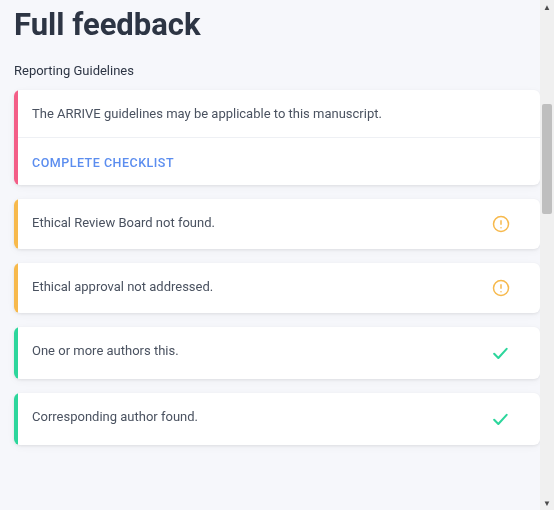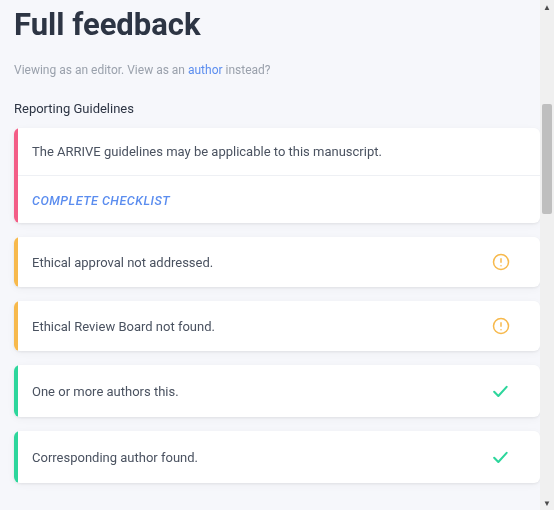--- a/index.html
+++ b/index.html
@@ -60,34 +60,32 @@
       top: 0;
       bottom: 0;
       width: 4px;
     }
     .accent-pink { background: #f35e87; }
     .accent-orange { background: #f7b94c; }
     .accent-teal { background: #2dd69c; }
     .card-body {
       padding: 16px 30px 16px 18px;
       display: flex;
-      align-items: center;
       justify-content: space-between;
     }
     .card-text {
       font-size: 13px;
       color: #4a5260;
     }
     .card-divider {
       border-top: 1px solid #eef0f4;
       margin-left: 4px;
     }
     .card-action {
       padding: 14px 6px 14px 18px;
-      font-style: italic;
     }
     .card-action-link {
       font-size: 12.5px;
       font-weight: 500;
       letter-spacing: 0.5px;
       color: #5b8def;
       cursor: pointer;
     }
     .status-icon-warn {
       width: 18px;
@@ -130,66 +128,63 @@
       border-radius: 2px;
     }
   </style>
 </head>
 <body>
 
 <div class="content">
 
   <h1 class="page-title">Full feedback</h1>
 
-  <div class="subhead">
-    <span>Viewing as an editor. View as an </span><span class="author-link">author</span><span class="instead"> instead?</span>
-  </div>
 
   <div class="section-title">Reporting Guidelines</div>
 
   <div class="card">
     <div class="card-accent accent-pink"></div>
     <div class="card-body">
       <span class="card-text">The ARRIVE guidelines may be applicable to this manuscript.</span>
     </div>
     <div class="card-divider"></div>
     <div class="card-action">
       <span class="card-action-link">COMPLETE CHECKLIST</span>
     </div>
   </div>
 
+
+  <div class="card">
+    <div class="card-accent accent-orange"></div>
+    <div class="card-body">
+      <span class="card-text">Ethical Review Board not found.</span>
+      <span class="status-icon-warn">
+        <svg viewBox="0 0 24 24" width="18" height="18" fill="none" stroke="#f7b94c" stroke-width="2">
+          <circle cx="12" cy="12" r="10"></circle>
+          <line x1="12" y1="7" x2="12" y2="13"></line>
+          <circle cx="12" cy="17" r="1" fill="#f7b94c" stroke="none"></circle>
+        </svg>
+      </span>
+    </div>
+  </div>
 
   <div class="card">
     <div class="card-accent accent-orange"></div>
     <div class="card-body">
       <span class="card-text">Ethical approval not addressed.</span>
       <span class="status-icon-warn">
         <svg viewBox="0 0 24 24" width="18" height="18" fill="none" stroke="#f7b94c" stroke-width="2">
           <circle cx="12" cy="12" r="10"></circle>
           <line x1="12" y1="7" x2="12" y2="13"></line>
           <circle cx="12" cy="17" r="1" fill="#f7b94c" stroke="none"></circle>
         </svg>
       </span>
     </div>
   </div>
 
-  <div class="card">
-    <div class="card-accent accent-orange"></div>
-    <div class="card-body">
-      <span class="card-text">Ethical Review Board not found.</span>
-      <span class="status-icon-warn">
-        <svg viewBox="0 0 24 24" width="18" height="18" fill="none" stroke="#f7b94c" stroke-width="2">
-          <circle cx="12" cy="12" r="10"></circle>
-          <line x1="12" y1="7" x2="12" y2="13"></line>
-          <circle cx="12" cy="17" r="1" fill="#f7b94c" stroke="none"></circle>
-        </svg>
-      </span>
-    </div>
-  </div>
-
 
   <div class="card">
     <div class="card-accent accent-teal"></div>
     <div class="card-body">
       <span class="card-text">One or more authors this.</span>
       <span class="status-icon-check">
         <svg viewBox="0 0 24 24" width="20" height="20" fill="none" stroke="#2dd69c" stroke-width="2.5" stroke-linecap="round" stroke-linejoin="round">
           <polyline points="5 13 10 18 20 7"></polyline>
         </svg>
       </span>

